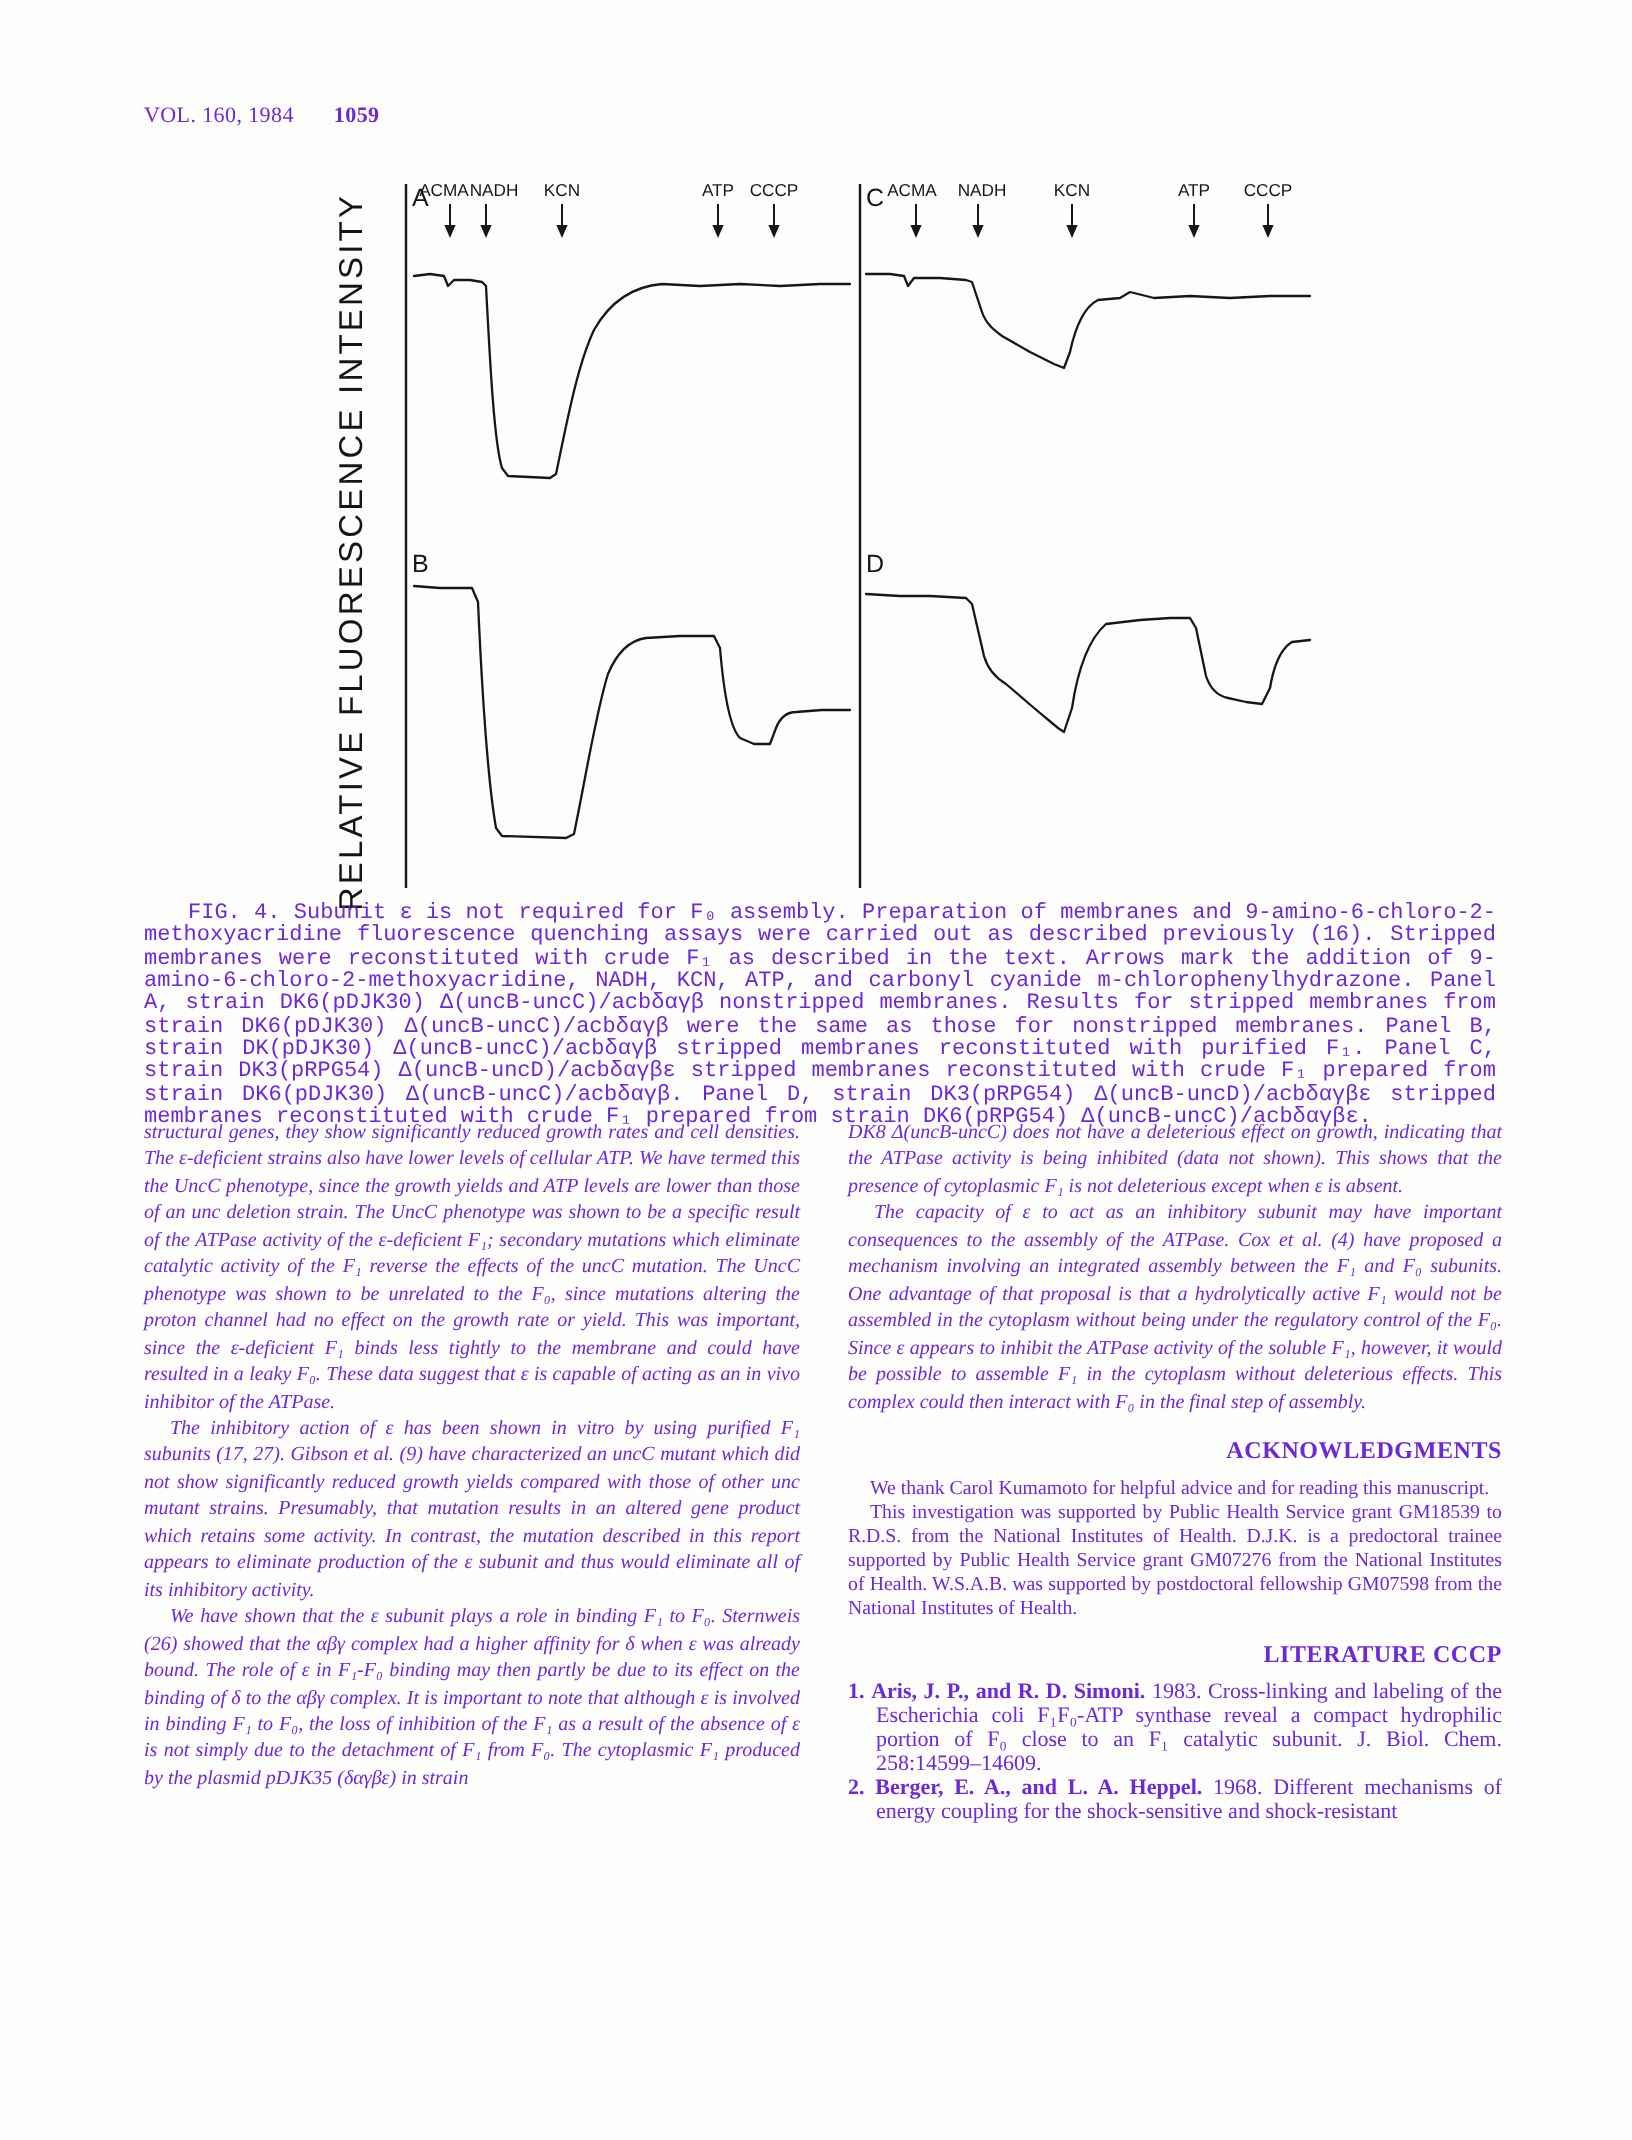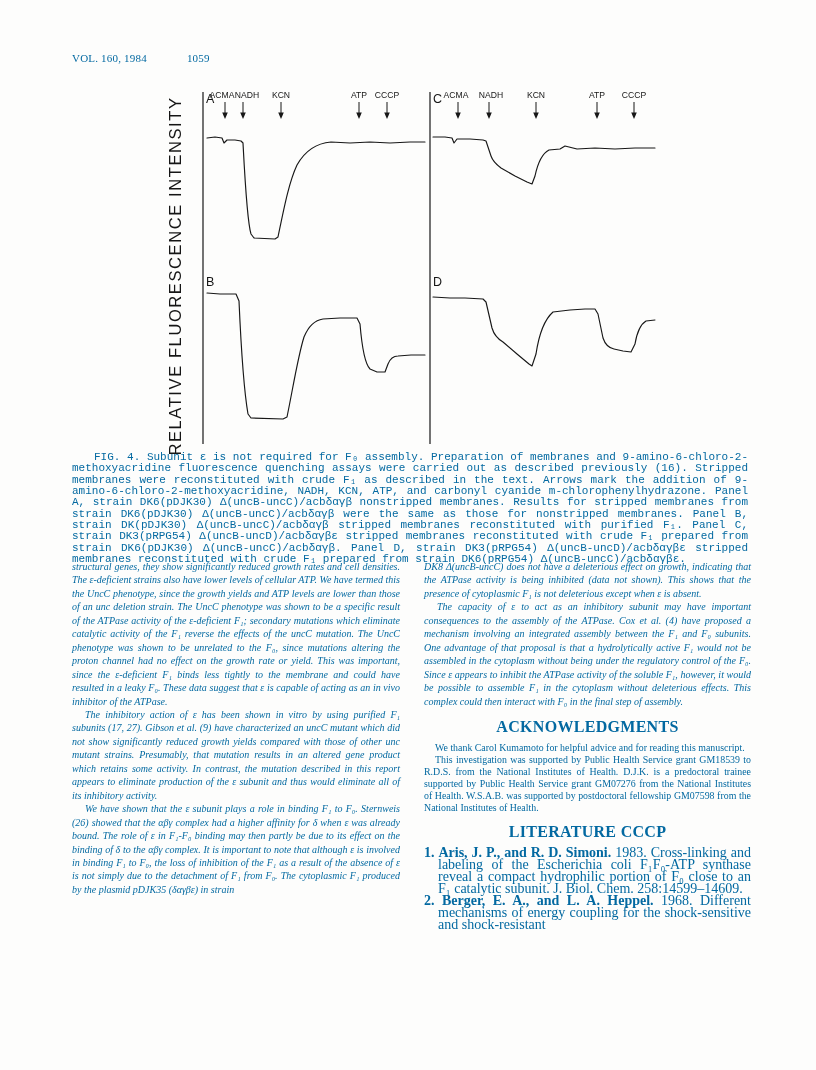--- a/index.html
+++ b/index.html
@@ -1,28 +1,28 @@
 <!DOCTYPE html>
 <html><head>
 <meta charset="utf-8">
 <style>
   * { margin:0; padding:0; box-sizing:border-box; }
   html,body { background:#ffffff; }
   .page {
     position:relative; width:816px; height:1070px;
-    background:#fdfdfc; color:#0369a1; overflow:hidden;
+    background:#fdfdfc; color:#6d28d9; overflow:hidden;
     font-family:"Liberation Serif", serif;
   }
   .header {
     position:absolute; left:72px; right:66px; top:52px;
     display:flex; align-items:baseline; font-size:11px; letter-spacing:.2px;
   }
   .header .title { margin-left:auto; }
   .header .title .ital { font-style:italic; }
-  .header .pagenum { margin-left:40px; font-weight:normal; }
+  .header .pagenum { margin-left:20px; font-weight:bold; }
 
   .figure-wrap { position:absolute; left:165px; top:86px; width:505px; height:368px; }
   svg text { fill:#151515; font-family:"Liberation Sans", sans-serif; }
   .trace { fill:none; stroke:#171717; stroke-width:1.15; stroke-linejoin:round; stroke-linecap:round; }
   .axisline { stroke:#171717; stroke-width:1.2; }
   .arrow-line { stroke:#171717; stroke-width:1; }
   .arrow-head { fill:#171717; }
   .add-label { font-size:8.6px; }
   .panel-letter { font-size:12.5px; }
   .yaxis-label { font-size:16.5px; letter-spacing:1.6px; }
@@ -30,24 +30,24 @@
   .caption {
     position:absolute; left:72px; top:452px; width:676px;
     font-size:11px; line-height:11.35px; text-align:justify; text-indent:22px;font-family:Liberation Mono, monospace;
   }
 
   .col { position:absolute; top:560px; width:328px; }
   .col-left { left:72px; }
   .col-right { left:424px; width:327px; }
   p.body { font-size:10px; line-height:13.45px; text-align:justify;font-style:italic; }
   p.indent { text-indent:13px; }
-  .section-heading { text-align:center; font-weight:bold; font-size:16px; margin:10px 0 6px; letter-spacing:.3px; }
+  .section-heading { text-align:right; font-weight:bold; font-size:12px; margin:10px 0 6px; letter-spacing:.3px; }
   p.small { font-size:9.9px; line-height:11.9px; text-align:justify; }
   p.small.indent { text-indent:11px; }
-  p.ref { font-size:14px; line-height:11.9px; text-align:justify; padding-left:14px; text-indent:-14px; }
+  p.ref { font-size:11px; line-height:11.9px; text-align:justify; padding-left:14px; text-indent:-14px; }
   .ref .refnum, .ref .authors { font-weight:bold; }
 </style>
 </head>
 <body>
 
 <div class="page">
 
   <div class="header">
     <span>VOL. 160, 1984</span>
     <span class="pagenum">1059</span>

